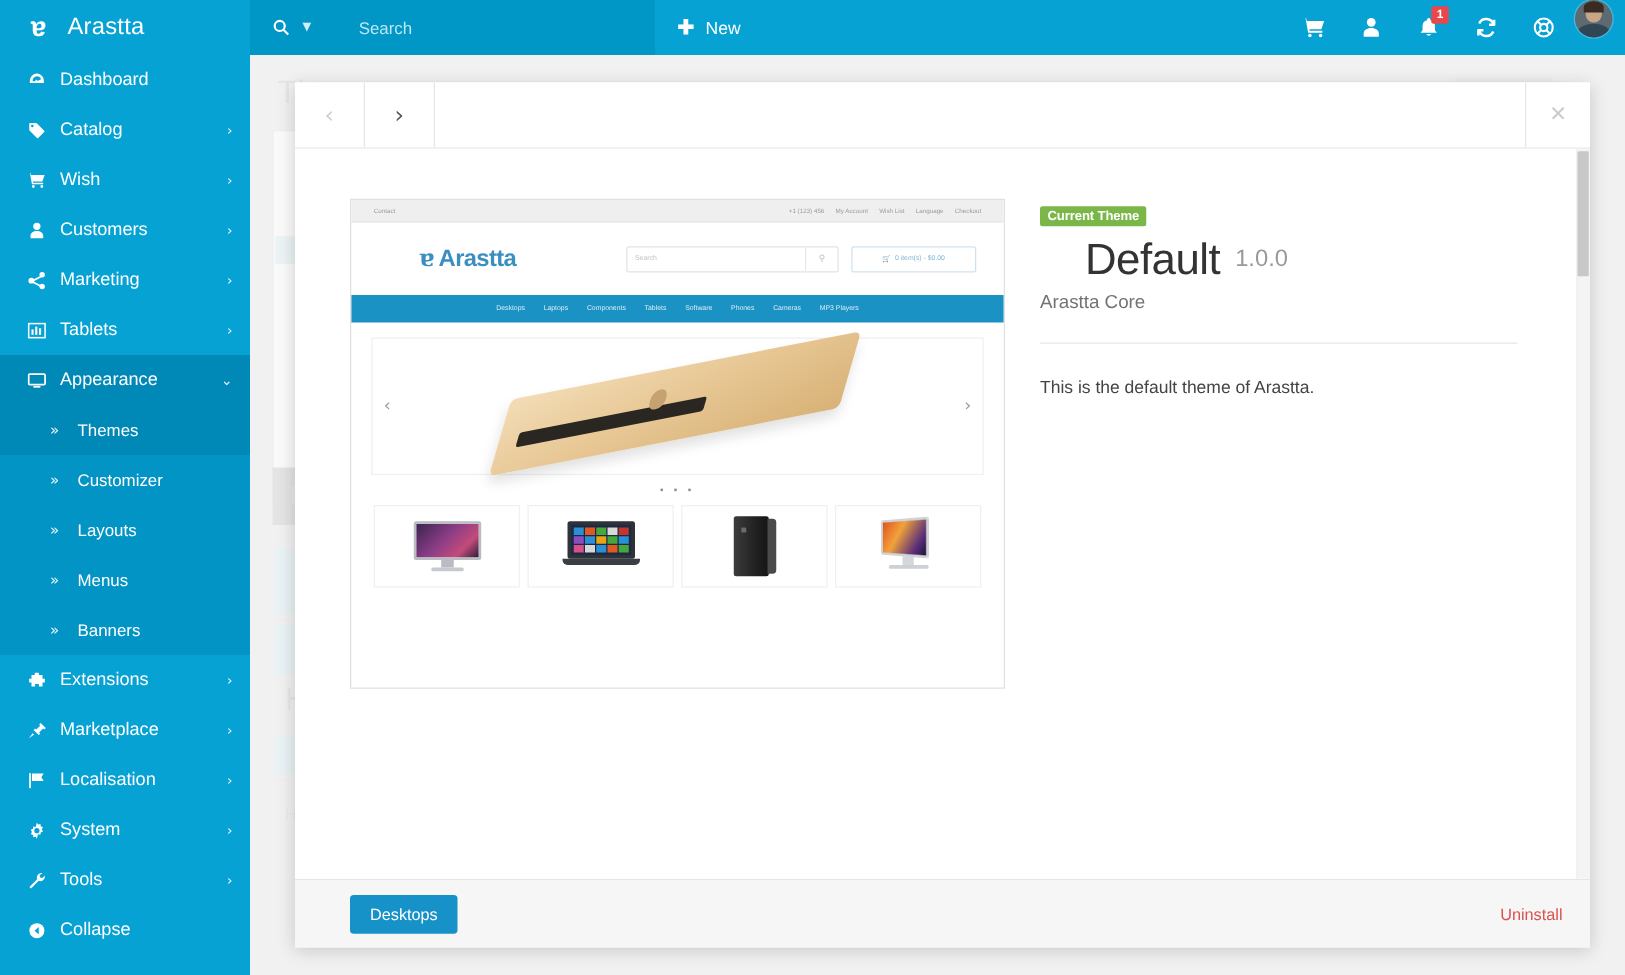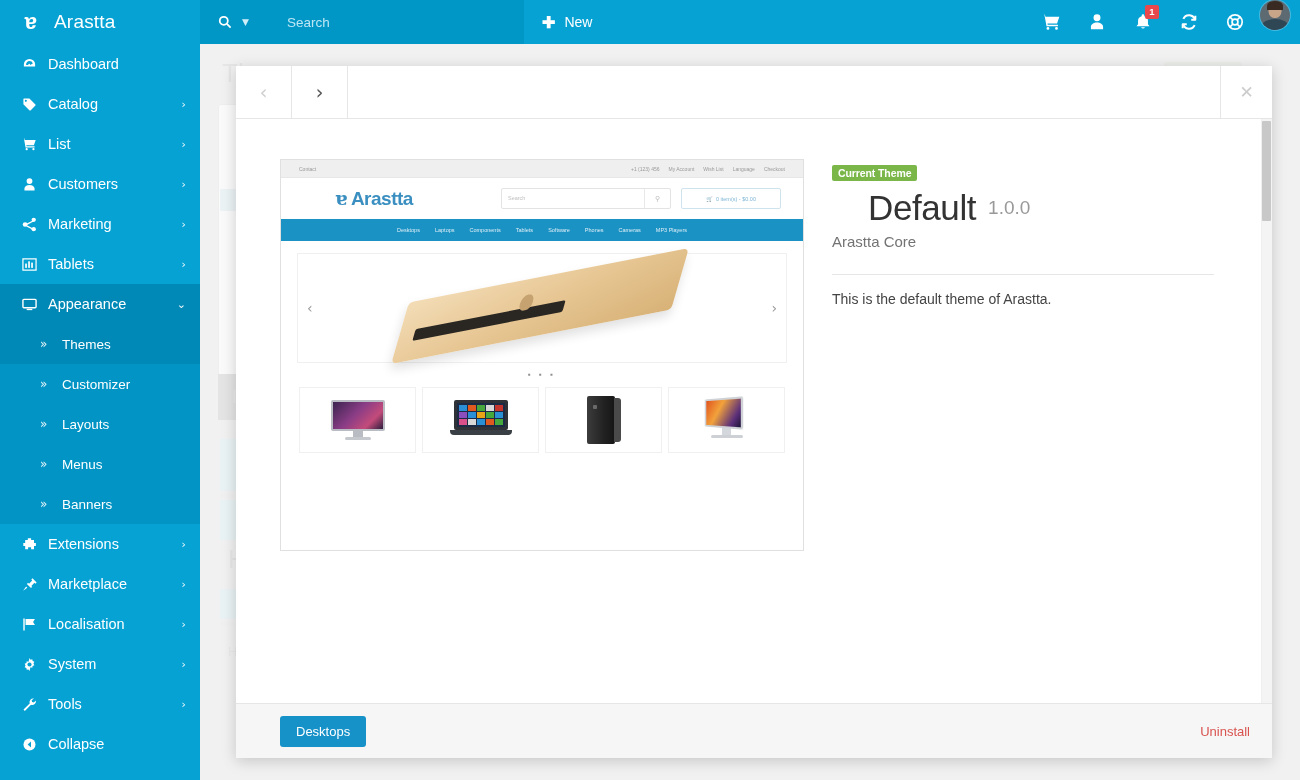--- a/index.html
+++ b/index.html
@@ -149,21 +149,21 @@
     width: 524px; flex: 0 0 524px; height: 392px;
     border: 1px solid #e0e0e0; background: #fff; overflow: hidden; position: relative;
   }
   .pv-topbar {
     height: 18px; background: #efefef; border-bottom: 1px solid #e7e7e7;
     display: flex; align-items: center; justify-content: space-between;
     padding: 0 18px; font-size: 5px; color: #9a9a9a;
   }
   .pv-top-right { display: flex; gap: 9px; }
   .pv-header {
-    height: 41px; display: flex; align-items: center; padding: 0 18px; gap: 10px;
+    height: 58px; display: flex; align-items: center; padding: 0 18px; gap: 10px;
   }
   .pv-logo {
     font-size: 19px; font-weight: bold; color: #3a8fc0; letter-spacing: -.5px;
     flex: 0 0 auto; margin-left: 36px;
   }
   .pv-logo .gl { font-family: "DejaVu Serif", serif; }
   .pv-search {
     margin-left: auto; display: flex; height: 21px; width: 170px;
     border: 1px solid #e3e3e3; border-radius: 2px; overflow: hidden; background: #fff;
   }
@@ -262,21 +262,21 @@
   .info { flex: 1 1 auto; padding-top: 4px; }
   .cur-badge {
     display: inline-block; background: #7ab648; color: #fff; font-size: 10.5px;
     font-weight: bold; padding: 2px 6px; border-radius: 2px; letter-spacing: -.1px;
   }
   .t-title-row { display: flex; align-items: center; gap: 12px; margin-top: 7px; margin-left: 36px; }
   .t-title { font-size: 35px; color: #333; font-weight: 400; letter-spacing: -.4px; }
   .t-ver { font-size: 19px; color: #999; }
   .t-author { font-size: 15px; color: #737373; margin-top: 5px; }
   .t-div { height: 1px; background: #e6e6e6; margin: 24px 0 0; width: 382px; }
-  .t-desc { font-size: 14px; color: #444; margin-top: 16px; }
+  .t-desc { font-size: 14px; color: #444; margin-top: 26px; }
 
   
   .sb-track {
     position: absolute; right: 0; top: 0; width: 11px; height: 100%;
     background: #f4f4f4; border-left: 1px solid #efefef;
   }
   .sb-thumb {
     position: absolute; right: 1px; top: 2px; width: 9px; height: 100px;
     background: #c8c8c8; border-radius: 1px; cursor: pointer;
   }
@@ -334,21 +334,21 @@
       <span class="lbl">Catalog</span>
       <span class="car">›</span>
     </div>
 
     <div class="nav-item">
       <span class="ic">
         <svg class="sic" width="15" height="15" viewBox="0 0 16 16" fill="#fff">
             <path d="M0 1.2h2.4l.5 2h11.7l-1.9 5.6H4.6l.2 1h8.6v1.3H3.8L2 1.2H0zm5 10.6a1.2 1.2 0 110 2.4 1.2 1.2 0 010-2.4zm7.2 0a1.2 1.2 0 110 2.4 1.2 1.2 0 010-2.4z"></path>
           </svg>
       </span>
-      <span class="lbl">List</span>
+      <span class="lbl">Wish</span>
       <span class="car">›</span>
     </div>
 
     <div class="nav-item">
       <span class="ic">
         <svg class="sic" width="15" height="15" viewBox="0 0 16 16" fill="#fff">
             <circle cx="8" cy="4.3" r="3.1"></circle>
             <path d="M8 8.4c-3 0-5.4 1.7-5.4 3.8v2.3h10.8v-2.3c0-2.1-2.4-3.8-5.4-3.8z"></path>
           </svg>
       </span>

